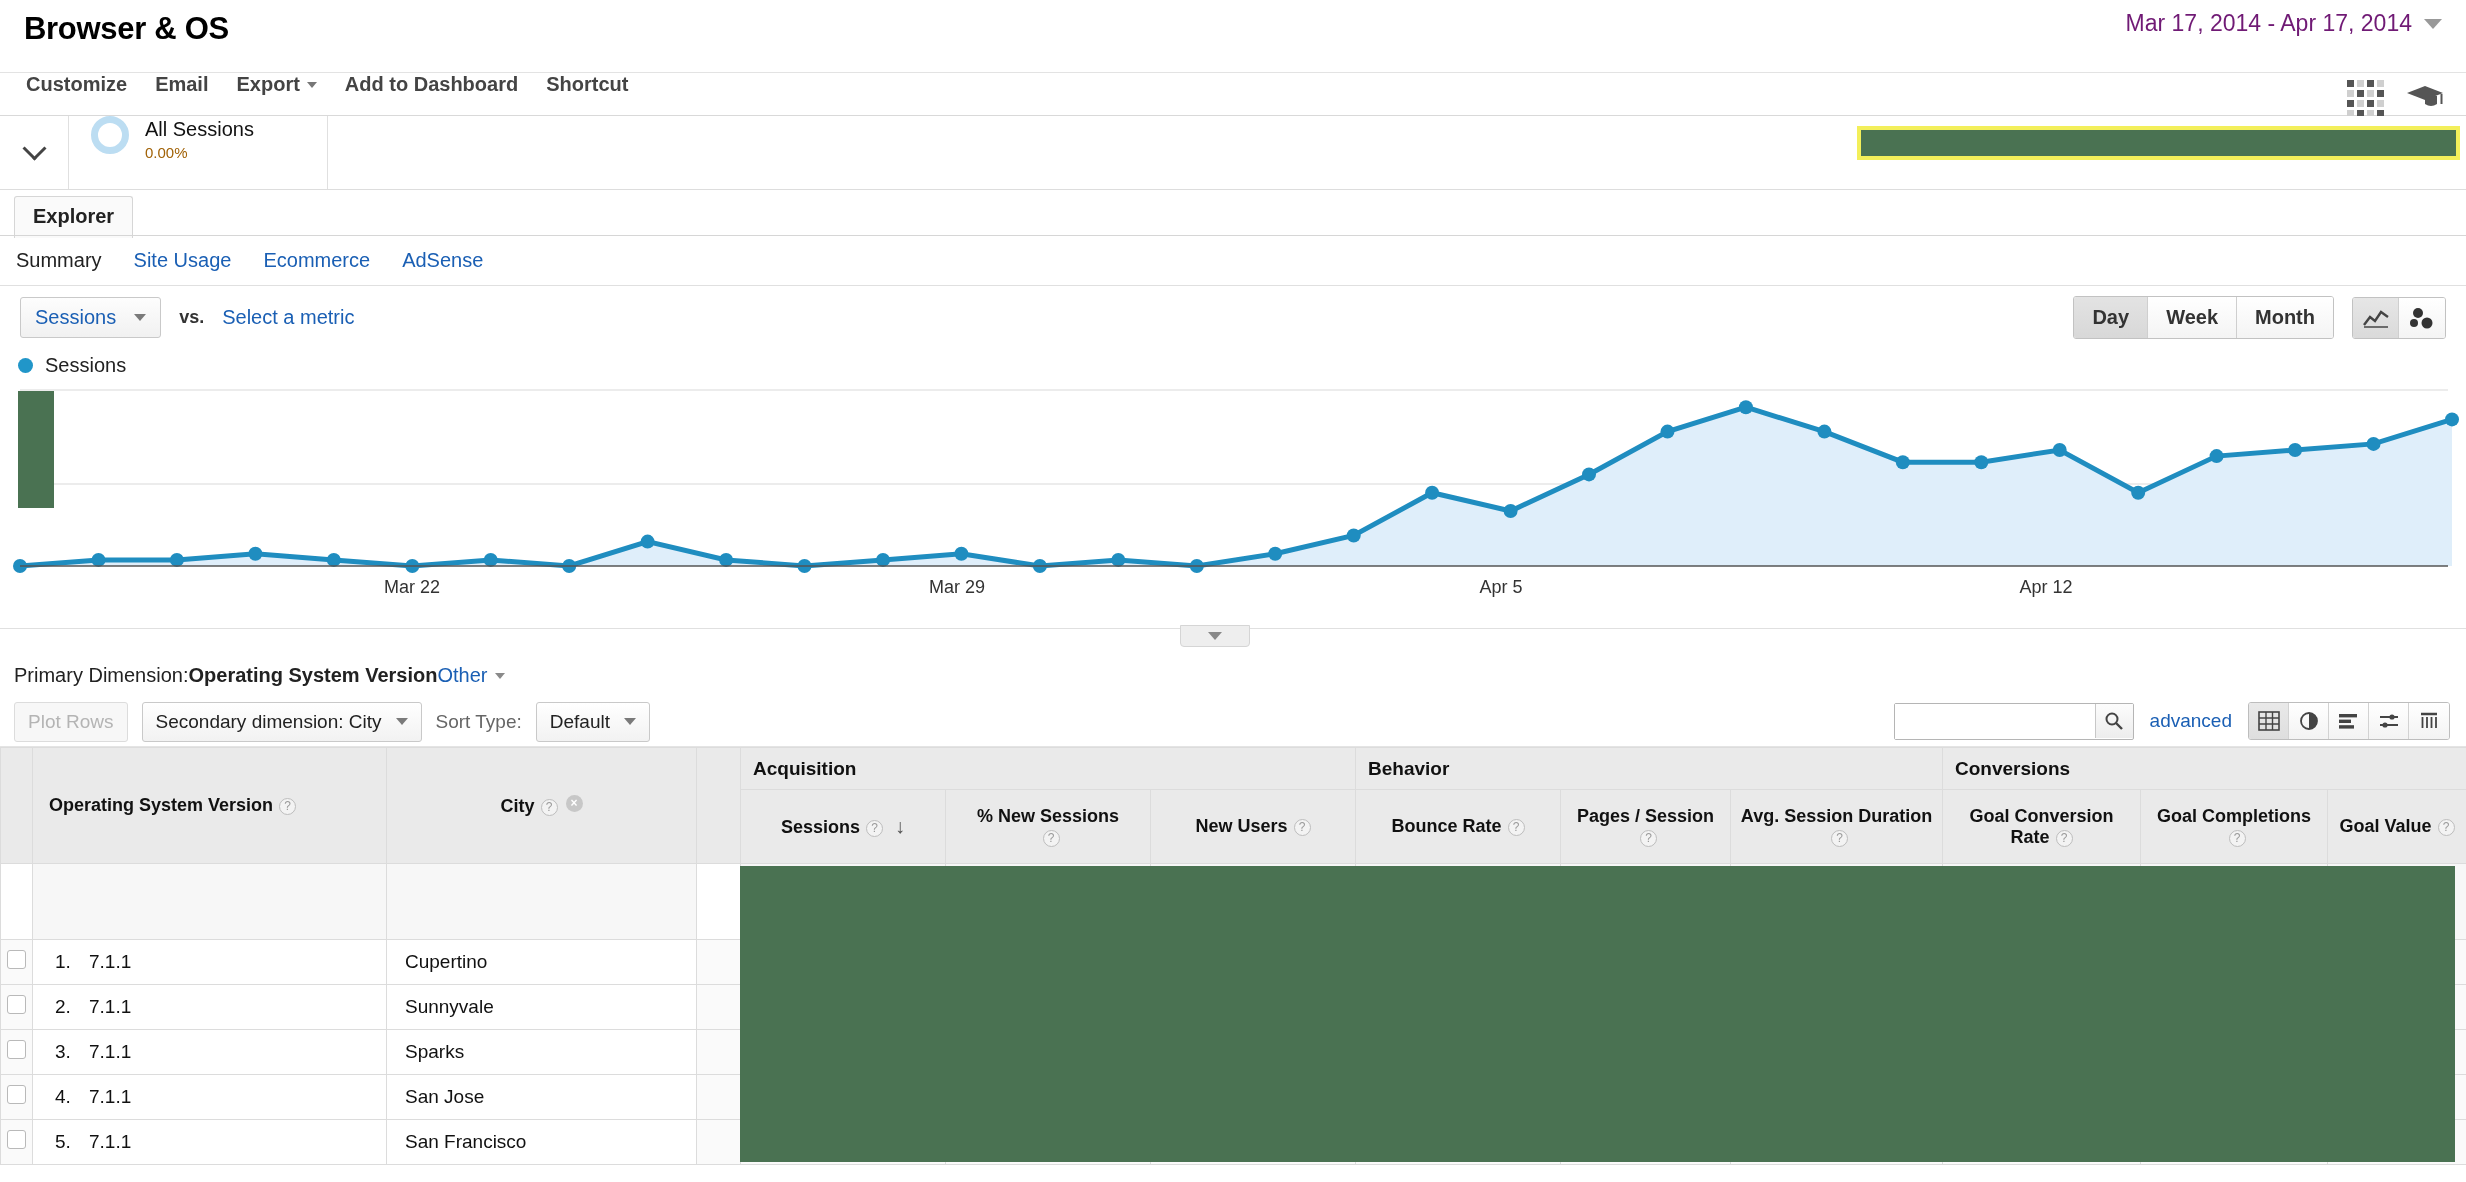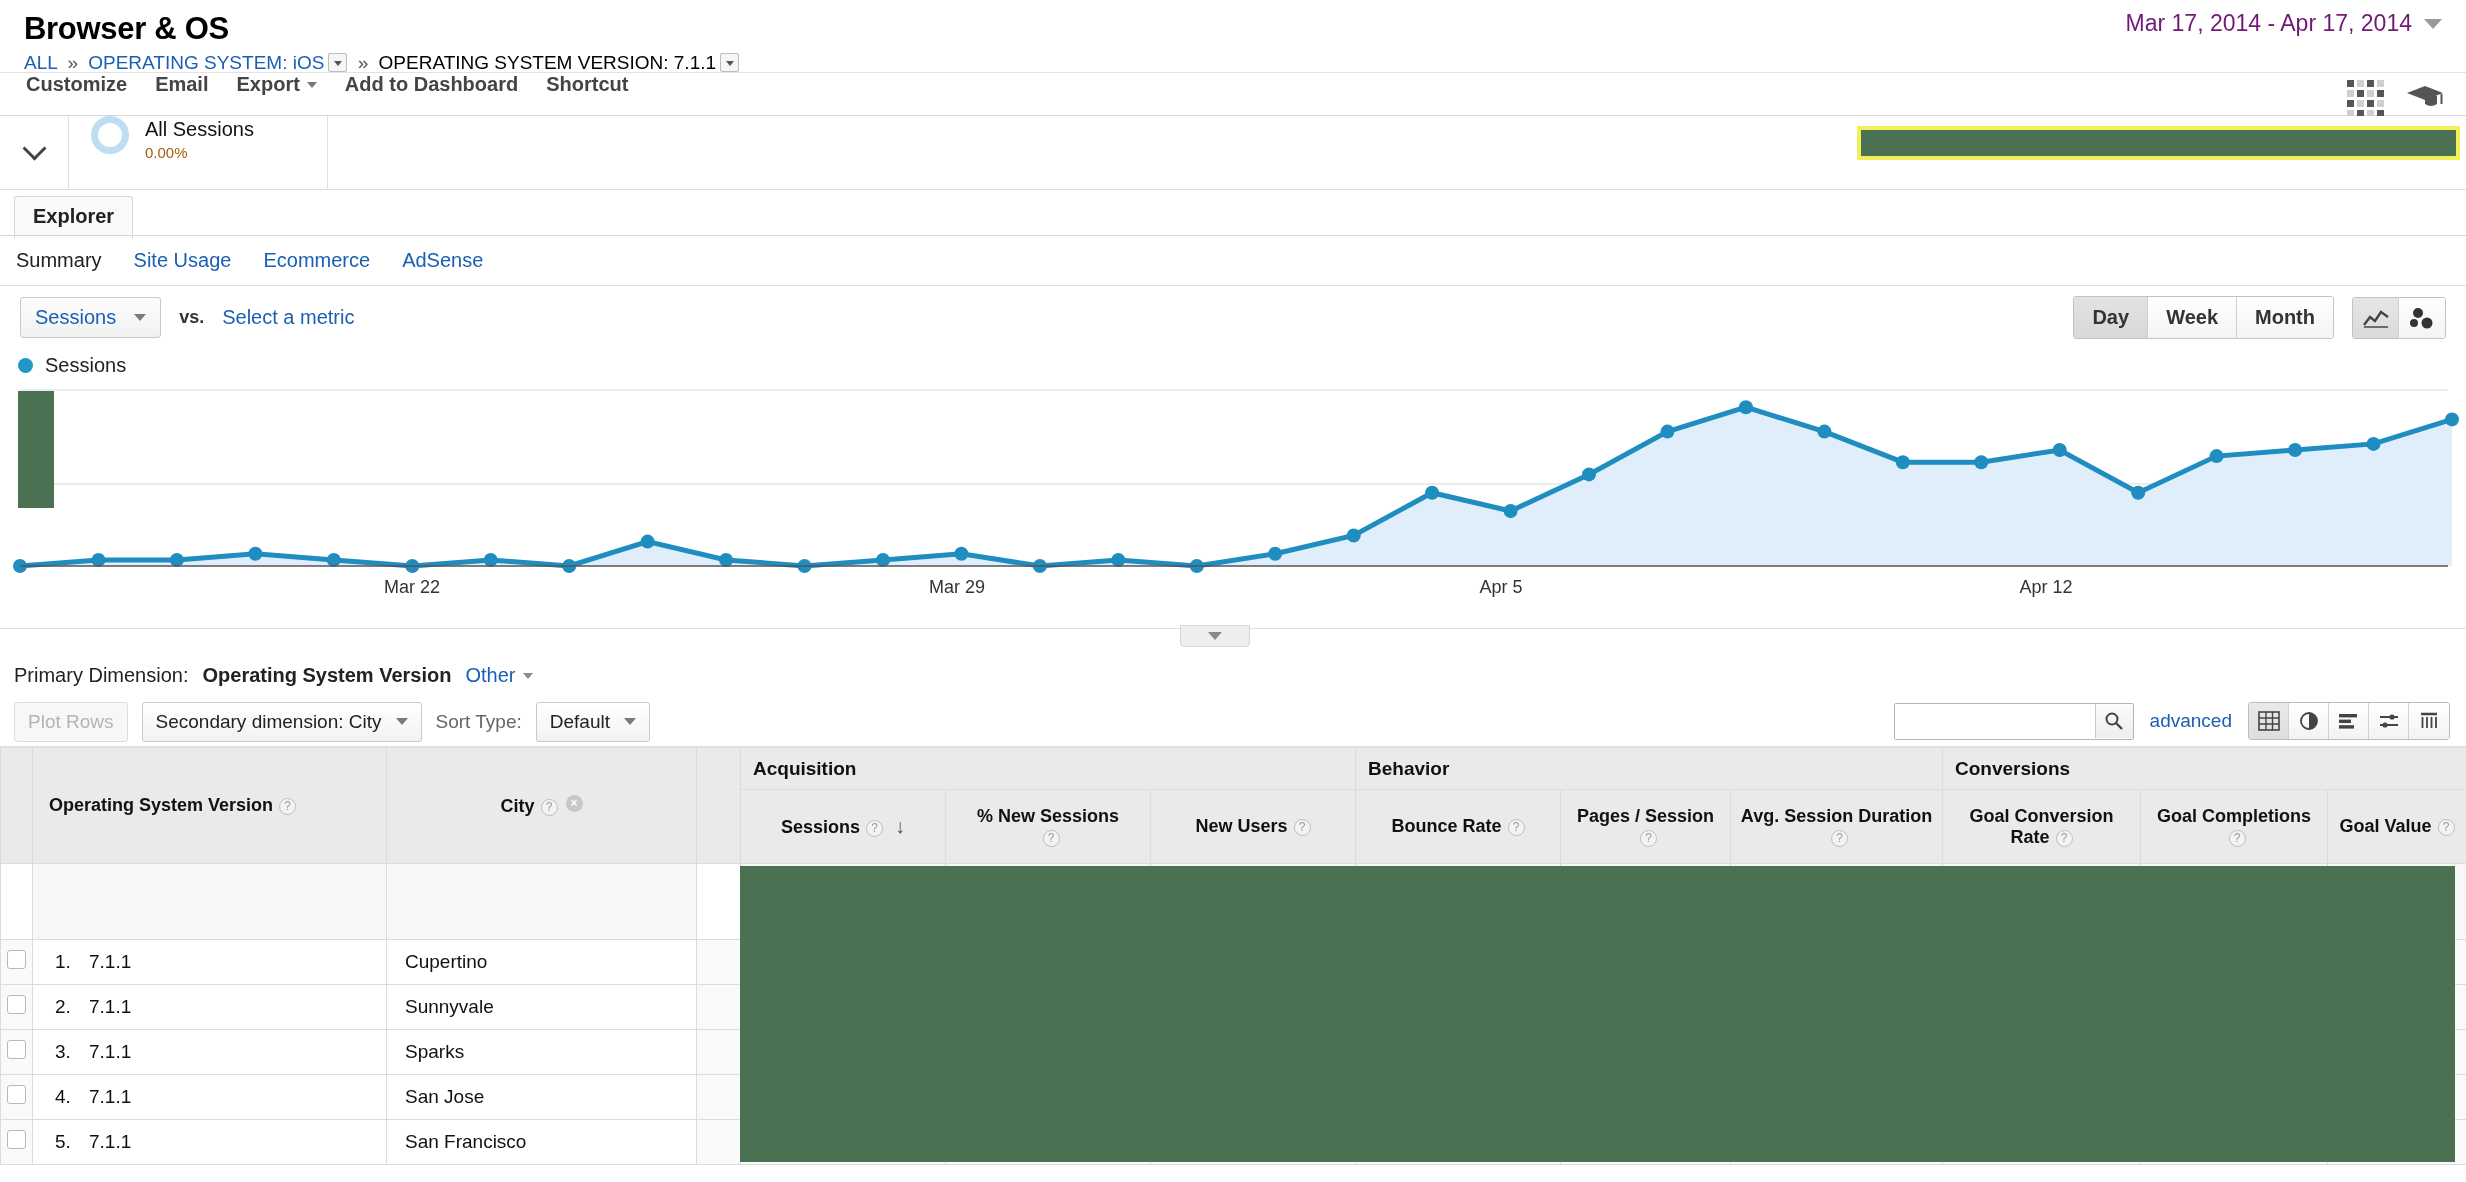--- a/index.html
+++ b/index.html
@@ -145,21 +145,21 @@
   .chart-bottom-rule { position: absolute; left: 0; right: 0; bottom: 2px; height: 1px; background: #e0e0e0; }
   .scroll-nub {
     position: absolute; left: 1180px; bottom: -16px; width: 70px; height: 22px;
     background: #eee; border: 1px solid #d5d5d5; border-radius: 0 0 4px 4px;
     display: flex; align-items: center; justify-content: center;
   }
   .nub-caret { width:0;height:0;border-left:7px solid transparent;border-right:7px solid transparent;border-top:8px solid #888; }
 
   
   .primdim {
-    position: relative; height: 44px; display: flex; align-items: center; gap: 14px;
+    position: relative; height: 44px; display: flex; align-items: center; 
     padding-left: 14px; font-size: 20px; color: #222; margin-top: 22px;
   }
   .primdim .bold { font-weight: bold; }
   .other-link { color: #1a5fb4; }
   .other-caret { display:inline-block;width:0;height:0;margin-left:7px;vertical-align:3px;
     border-left:5px solid transparent;border-right:5px solid transparent;border-top:6px solid #8a8a8a; }
 
   .ctrlrow {
     position: relative; height: 50px; display: flex; align-items: center; gap: 14px;
     padding-left: 14px; background: #fff; border-bottom: 1px solid #e4e4e4;
@@ -232,27 +232,20 @@
     background: #4a7252; z-index: 30;
   }
 </style>
 </head>
 <body>
 
 <div class="page">
 
   <div class="header">
     <div class="page-title">Browser &amp; OS</div>
-    <div class="breadcrumb">
-      <a href="#">ALL</a>
-      <span class="crumb-sep">»</span>
-      <a href="#">OPERATING SYSTEM: iOS</a><span class="mini-dd"></span>
-      <span class="crumb-sep">»</span>
-      <span class="crumb-current">OPERATING SYSTEM VERSION: 7.1.1</span><span class="mini-dd"></span>
-    </div>
     <div class="daterange">
       <span>Mar 17, 2014 - Apr 17, 2014</span>
       <span class="dr-caret"></span>
     </div>
   </div>
 
   <div class="toolbar">
     <span class="tb-item">Customize</span>
     <span class="tb-item">Email</span>
     <span class="tb-item"><span>Export</span><span class="tb-caret"></span></span>

